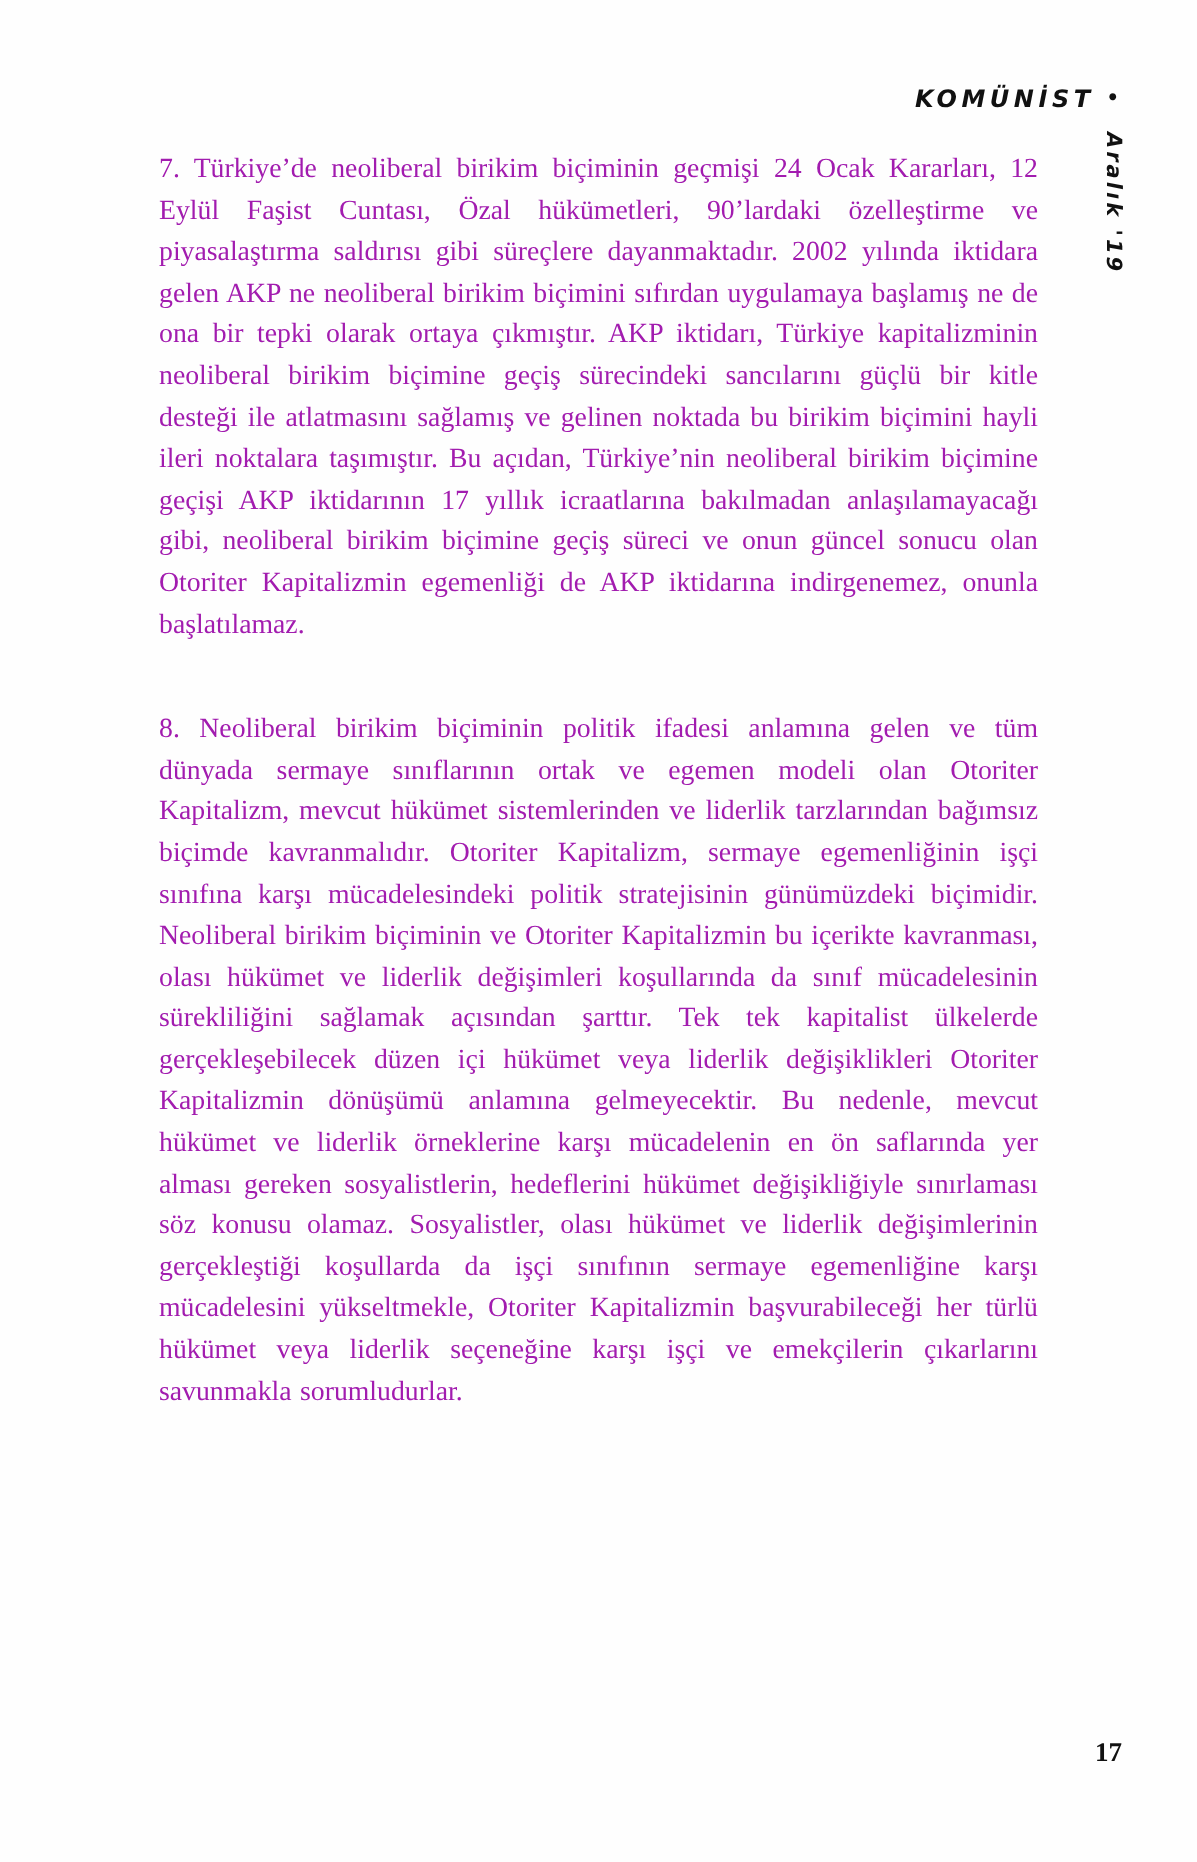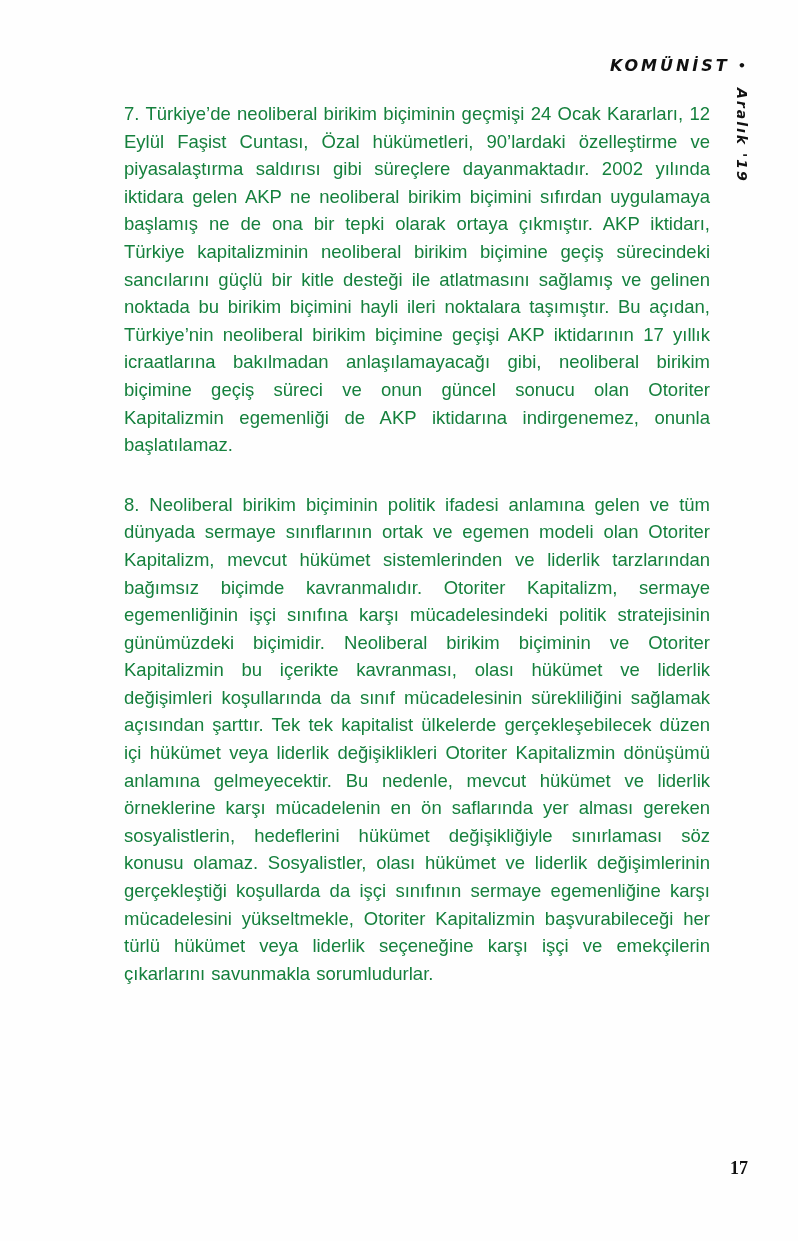--- a/index.html
+++ b/index.html
@@ -43,34 +43,34 @@
     font-family: "DejaVu Sans", sans-serif;
     font-weight: bold;
     font-style: italic;
     font-size: 14px;
     letter-spacing: 2px;
     color: #111;
   }
   .body-text {
     position: absolute;
     top: 100px;
-    left: 124px;
+    left: 106px;
     width: 586px;
-    font-family: Liberation Sans, sans-serif;
+    font-family: Liberation Serif, serif;
     font-size: 18.5px;
     line-height: 27.6px;
-    color: #15803d;
+    color: #a21caf;
     text-align: justify;
   }
   .body-text p {
     margin: 0 0 28px 0;
     word-spacing: 1px;
   }
   .body-text p + p {
-    margin-top: 32px;
+    margin-top: 42px;
   }
   .page-number {
     position: absolute;
     right: 50px;
     bottom: 62px;
     font-family: "Liberation Serif", "DejaVu Serif", serif;
     font-weight: bold;
     font-size: 18px;
     color: #111;
   }

